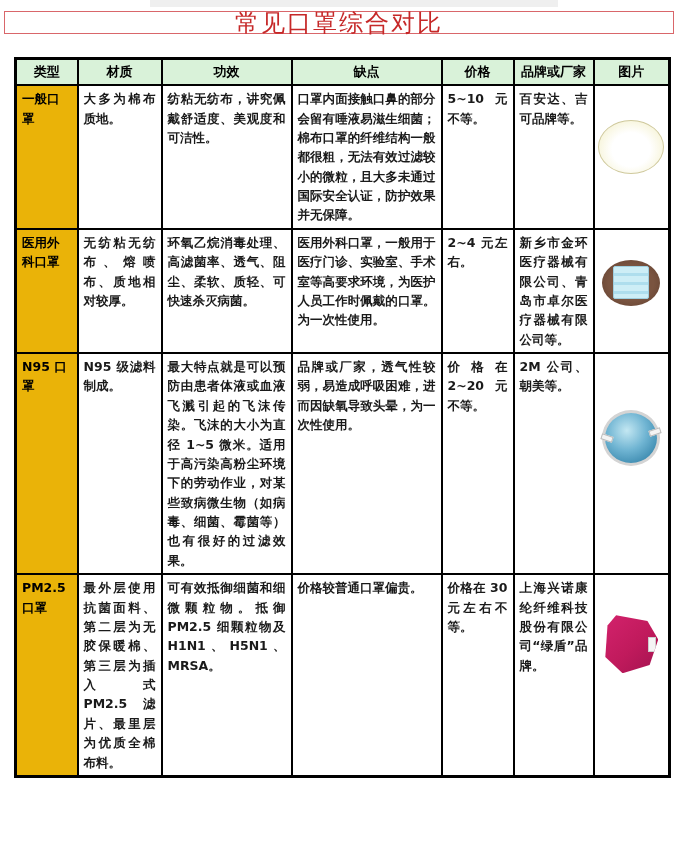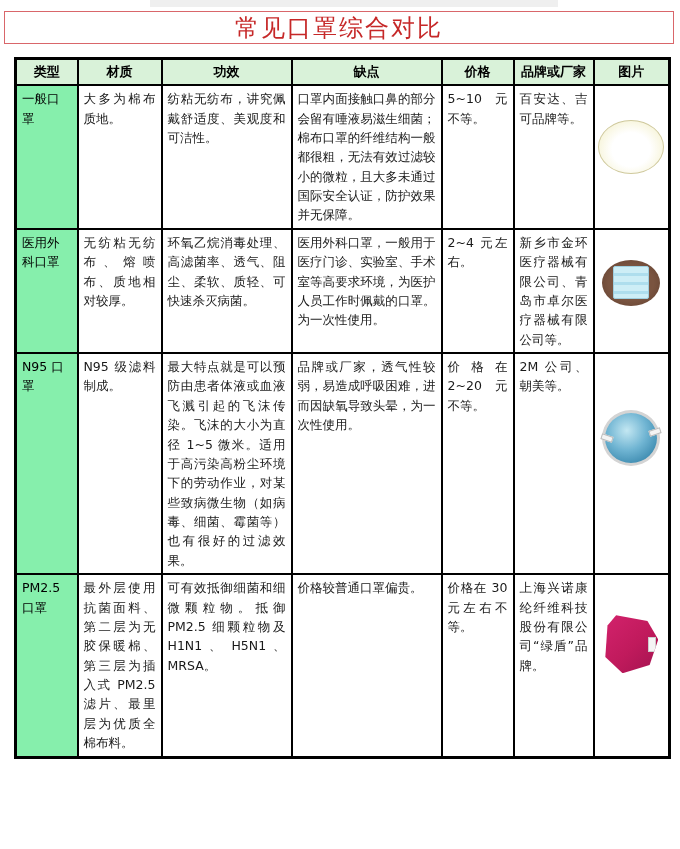--- a/index.html
+++ b/index.html
@@ -5,44 +5,44 @@
   html,body{margin:0;padding:0;}
   body{
     width:680px;height:849px;background:#ffffff;position:relative;overflow:hidden;
     font-family:"DejaVu Sans","Liberation Sans",sans-serif;color:#1a1a1a;
     -webkit-font-smoothing:antialiased;
   }
   .scan-artifact{
     position:absolute;left:150px;top:0;width:408px;height:7px;background:#efefef;
   }
   .title-box{
-    position:absolute;left:4px;top:11px;width:670px;height:33px;
+    position:absolute;left:4px;top:11px;width:670px;height:23px;
     border:1px solid #d9666a;box-sizing:border-box;background:#ffffff;
     display:flex;align-items:center;justify-content:center;
   }
   .title-text{
     font-family:"Liberation Serif","DejaVu Serif",serif;
     font-size:24px;color:#c62828;letter-spacing:2px;font-weight:500;
   }
   .table-wrap{position:absolute;left:14px;top:57px;}
   table{
     border-collapse:collapse;table-layout:fixed;width:654px;
     border:3px solid #000;
   }
   th,td{
     border:2px solid #000;vertical-align:top;box-sizing:border-box;
     padding:3px 5px;font-size:12.5px;line-height:1.55;
-    overflow:hidden;word-break:break-word;
+    overflow:hidden;word-break:break-word;font-weight:bold;
   }
   th{
     background:#d9f2d9;font-size:13px;font-weight:bold;color:#000;
     text-align:center;vertical-align:middle;padding:2px 2px;
   }
   td.type-cell{
-    background:#86efac;font-weight:normal;color:#000;text-align:left;
+    background:#eab308;font-weight:bold;color:#000;text-align:left;
   }
   td.body-cell{text-align:justify;}
   td.img-cell{text-align:center;vertical-align:top;padding:0;}
 
   
   .mask{margin:0 auto;position:relative;}
   .mask-cotton{
     margin-top:34px;width:64px;height:52px;border-radius:50%;
     border:1px solid #cfc99d;
     background:radial-gradient(ellipse at 50% 55%, #ffffff 42%, #f9f7e3 68%, #eee8c4 100%);

